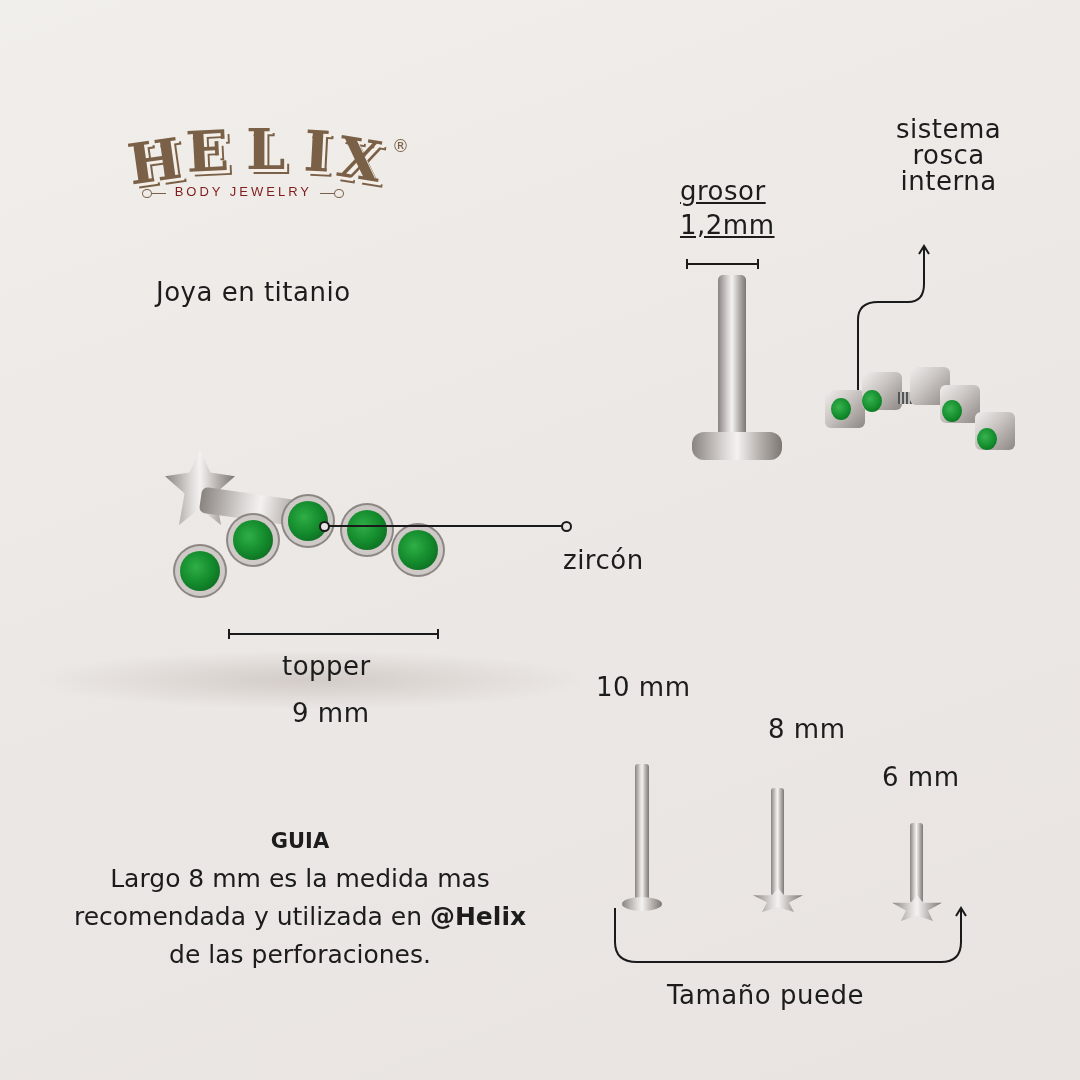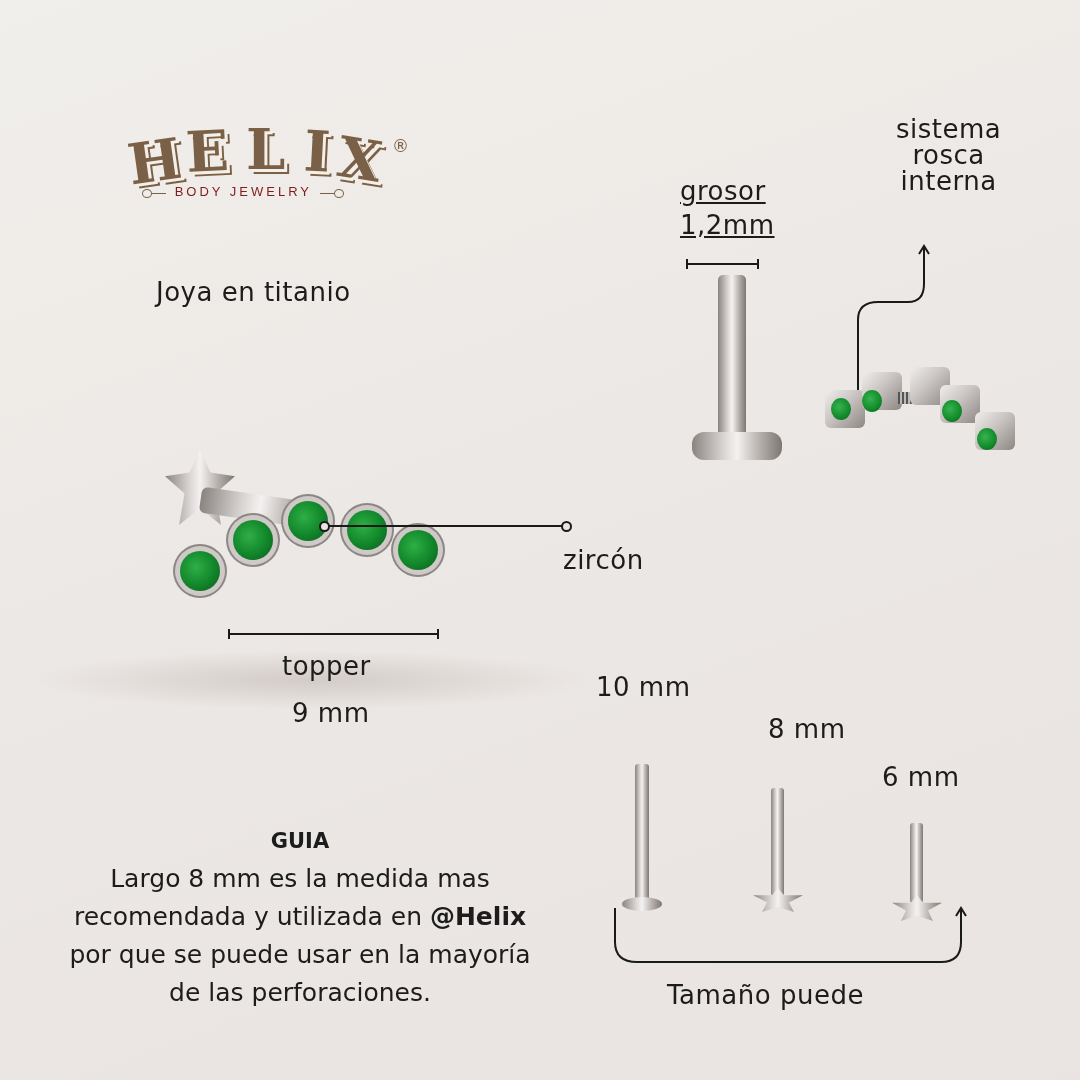--- a/index.html
+++ b/index.html
@@ -142,15 +142,14 @@
 <svg class="abs" style="left:605px;top:900px;" width="370" height="70" viewBox="0 0 370 70">
   <path d="M10 8 L10 42 Q10 62 32 62 L336 62 Q356 62 356 42 L356 10" fill="none" stroke="#1a1a1a" stroke-width="2"></path>
   <path d="M351 16 L356 8 L361 16" fill="none" stroke="#1a1a1a" stroke-width="2"></path>
 </svg>
 <div class="abs lbl" style="left:667px;top:980px;">Tamaño puede</div>
 
 <div class="guide">
   <div class="guide-title">GUIA</div>
   <div>Largo 8 mm es la medida mas</div>
   <div><span>recomendada y utilizada en </span><b>@Helix</b></div>
-  <div>por que se puede usar en la mayoría</div>
   <div>de las perforaciones.</div>
 </div>
 
 </body></html>

